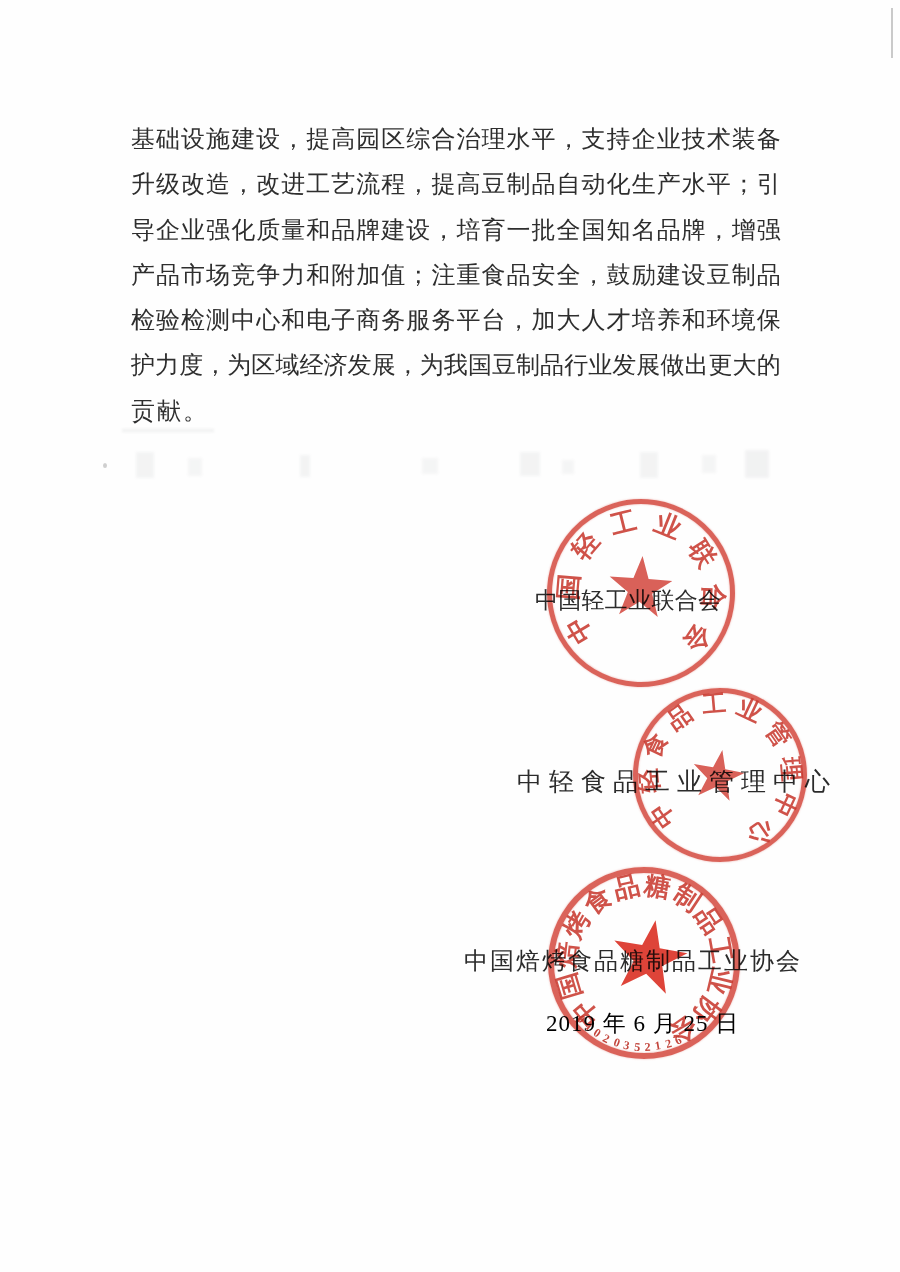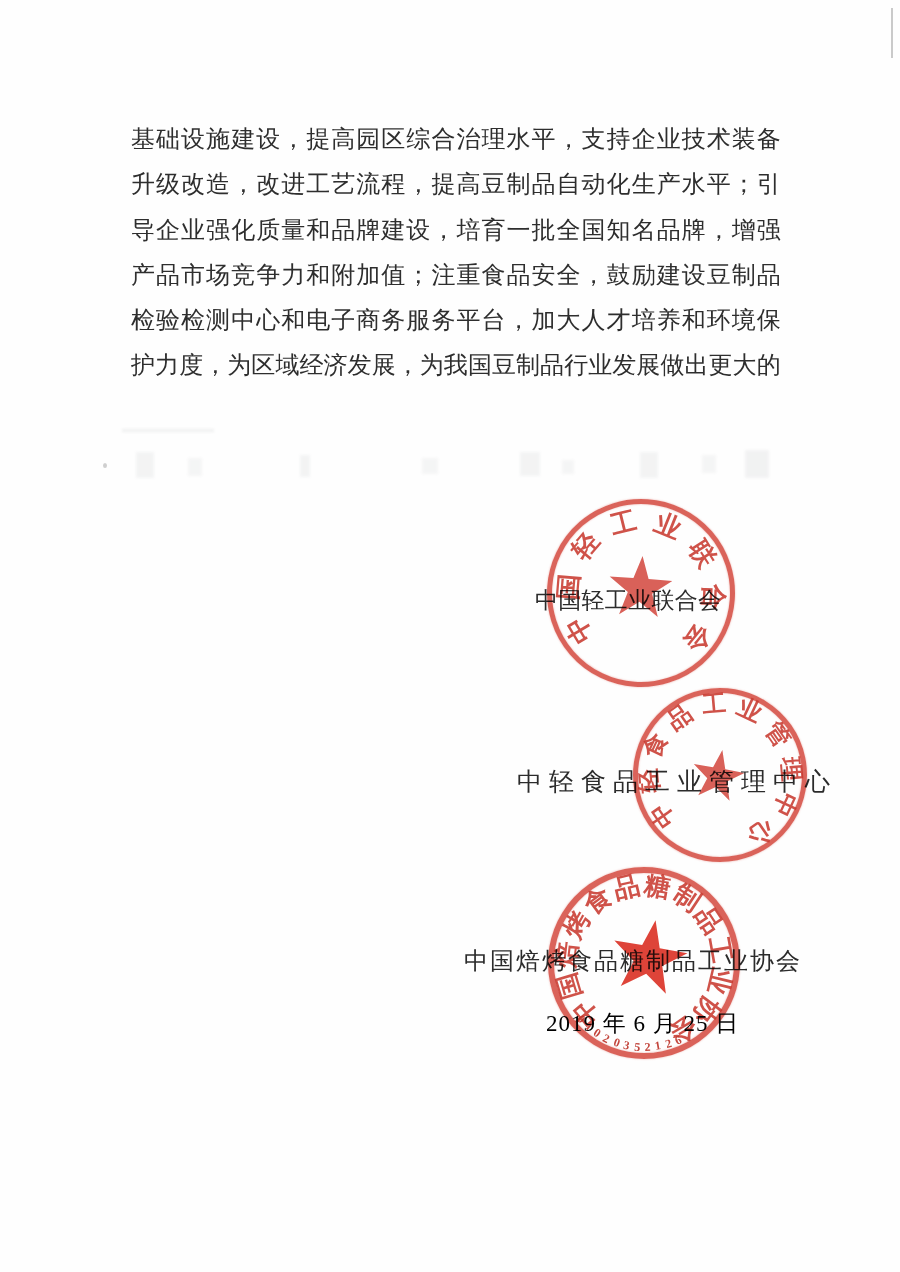--- a/index.html
+++ b/index.html
@@ -235,20 +235,21 @@
         <span>行</span>
         <span>业</span>
         <span>发</span>
         <span>展</span>
         <span>做</span>
         <span>出</span>
         <span>更</span>
         <span>大</span>
         <span>的</span>
       </div>
+    <div class="body-line last">贡献。</div>
   </div>
 
   <div id="sig-1" class="sig-line char-justify">
       <span>中</span>
       <span>国</span>
       <span>轻</span>
       <span>工</span>
       <span>业</span>
       <span>联</span>
       <span>合</span>

